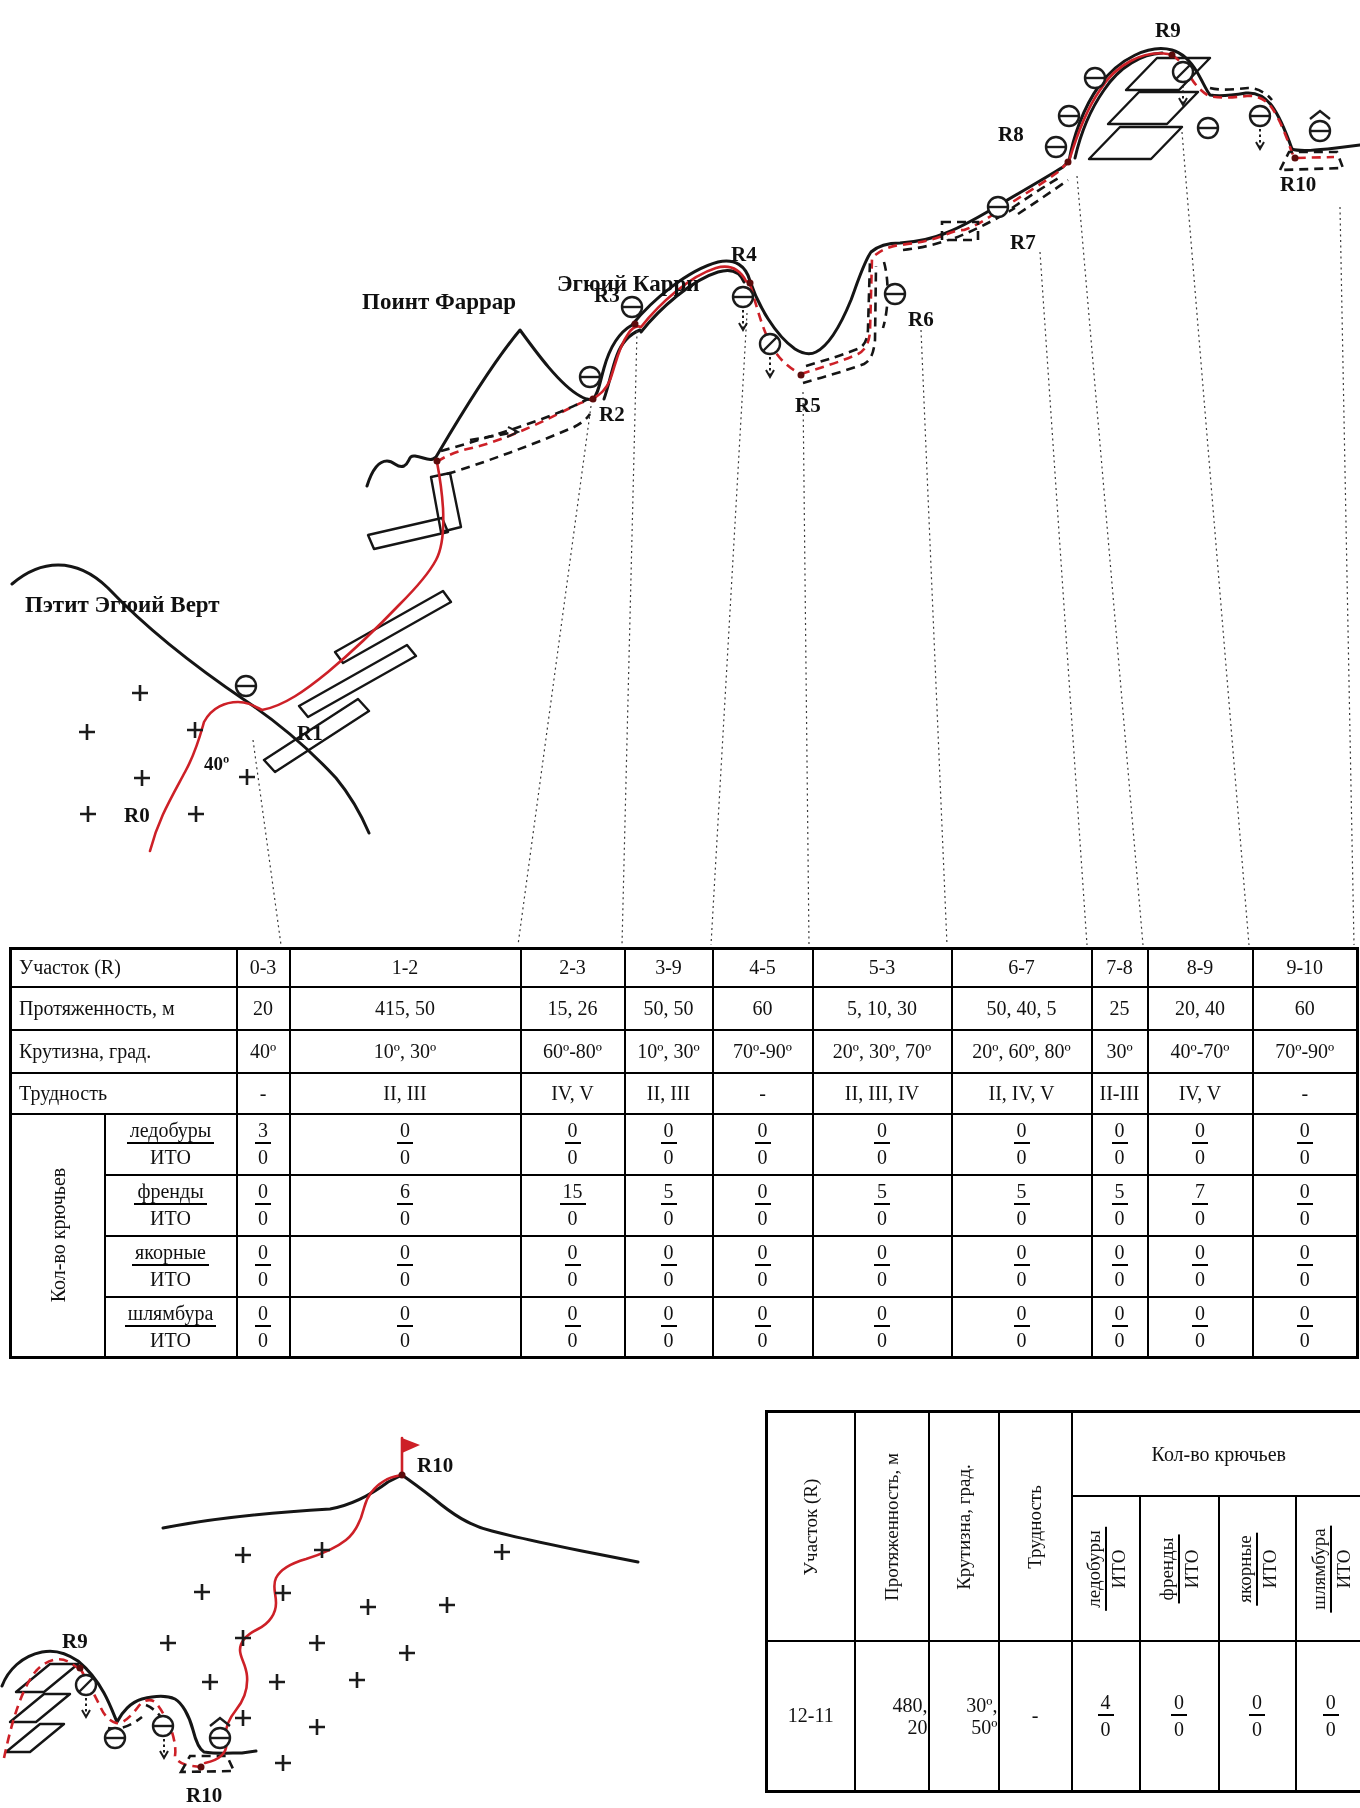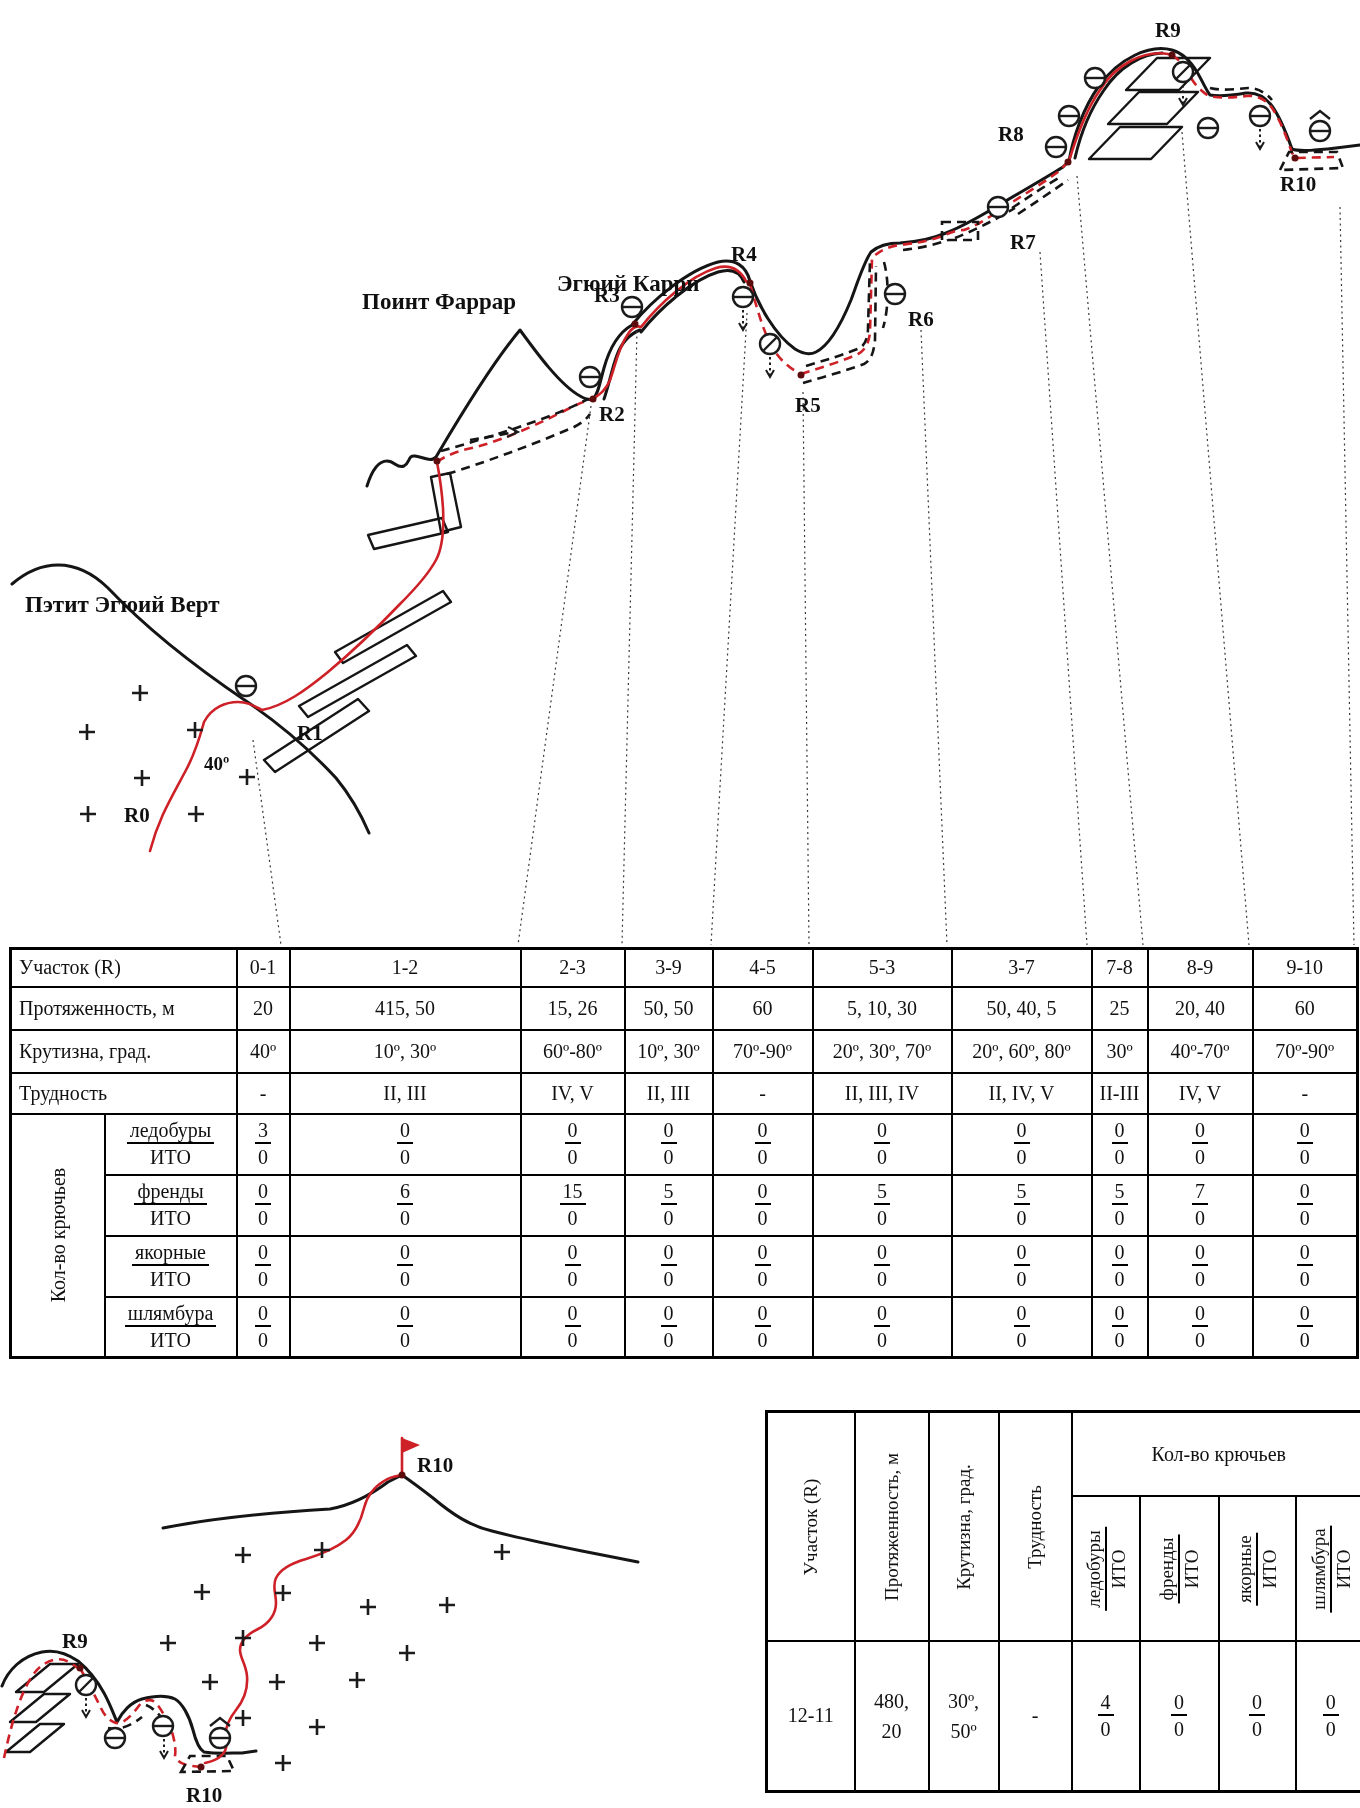--- a/index.html
+++ b/index.html
@@ -31,21 +31,21 @@
   td,th{border:2px solid #000;text-align:center;vertical-align:middle;
         font-size:20px;font-weight:normal;padding:0;overflow:hidden;}
   .lbl{text-align:left;padding-left:7px;}
   .fr div{line-height:27px;}
   .u{border-bottom:2px solid #000;padding:0 3px;display:inline-block;line-height:23px;}
   .vwrap{position:relative;width:100%;height:100%;}
   .vtext{position:absolute;left:50%;top:50%;transform:translate(-50%,-50%) rotate(-90deg);
          white-space:nowrap;font-size:19px;}
   .vpair{position:absolute;left:50%;top:50%;transform:translate(-50%,-50%) rotate(-90deg);
          white-space:nowrap;font-size:19px;text-align:center;line-height:23px;}
-  .pre{white-space:pre-line;line-height:30px;}
+  .pre{white-space:pre-line;line-height:22px;text-align:right;}
 </style>
 </head>
 <body>
 
 <div class="page">
 
   <svg class="abs" style="left:0;top:0" width="1360" height="947" viewBox="0 0 1360 947">
 
     <g class="bk">
       <path d="M12,584 C40,560 75,556 108,588 C148,630 200,670 246,701 C280,724 310,750 336,778 C350,795 360,812 369,833"></path>
@@ -239,27 +239,27 @@
         <col style="width:100px">
         <col style="width:139px">
       <col style="width:140px">
         <col style="width:56px">
         <col style="width:105px">
         <col style="width:105px">
     </colgroup>
     <tbody id="main-tbody">
         <tr style="height: 38px;">
           <td class="lbl" colspan="2">Участок (R)</td>
-          <td>0-1</td>
+          <td>0-3</td>
           <td>1-2</td>
           <td>2-3</td>
           <td>3-9</td>
           <td>4-5</td>
           <td>5-3</td>
-          <td>3-7</td>
+          <td>6-7</td>
           <td>7-8</td>
           <td>8-9</td>
           <td>9-10</td>
         </tr>
         <tr style="height: 43px;">
           <td class="lbl" colspan="2">Протяженность, м</td>
           <td>20</td>
           <td>415, 50</td>
           <td>15, 26</td>
           <td>50, 50</td>

